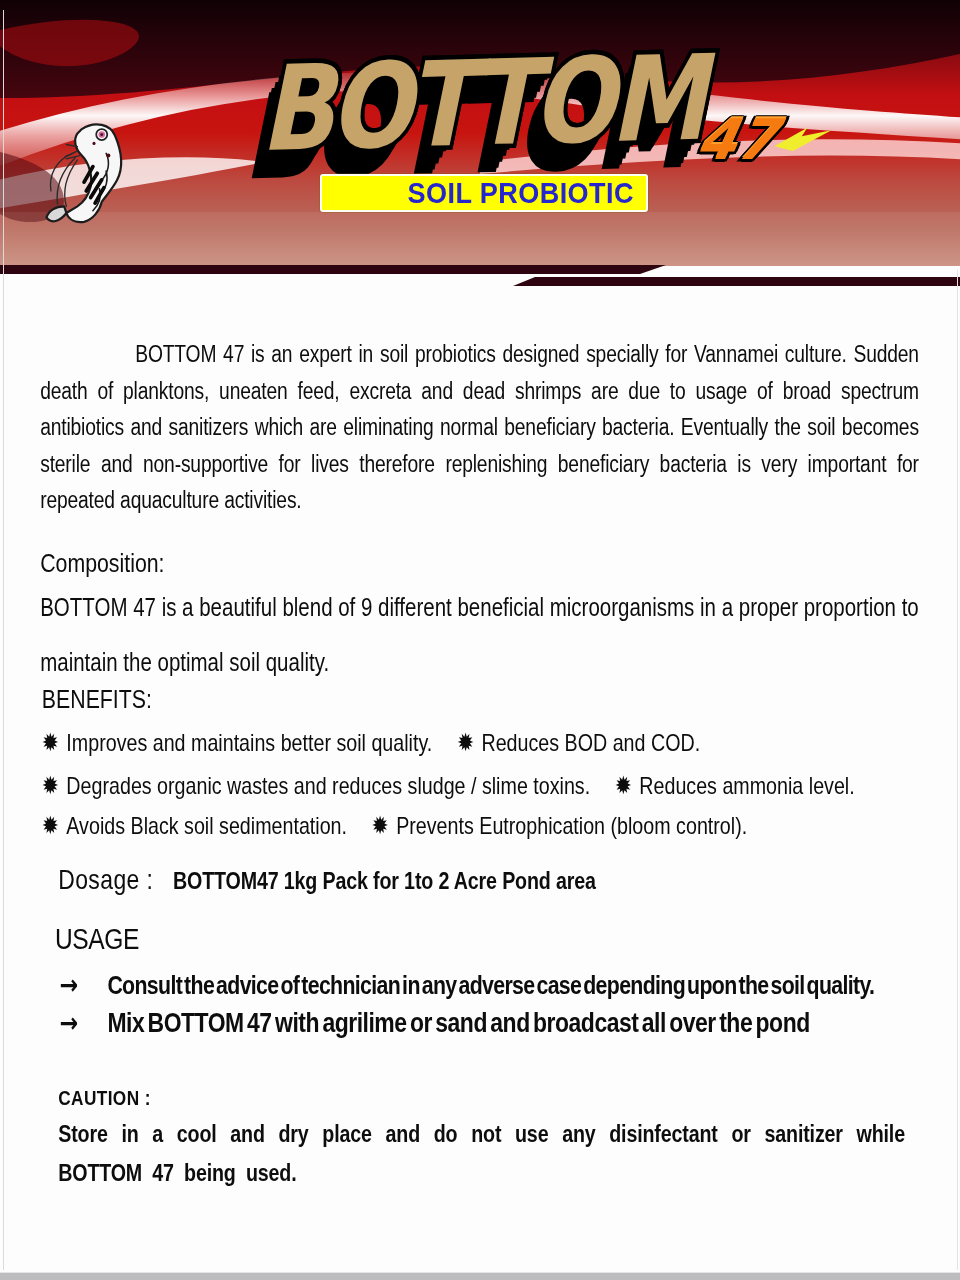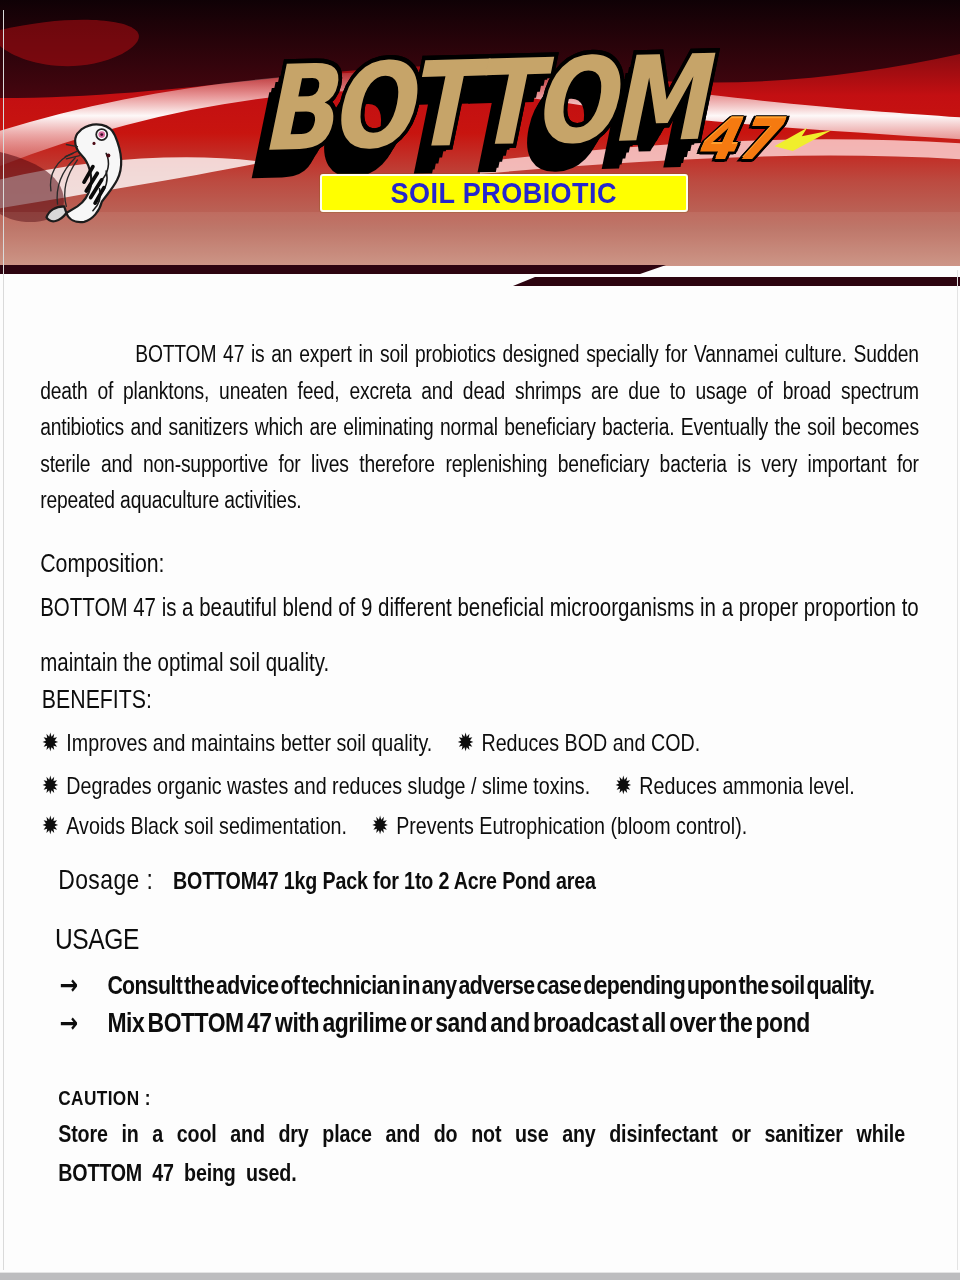--- a/index.html
+++ b/index.html
@@ -33,23 +33,23 @@
   .brand-num { position:absolute; left:700px; top:112px; width:140px; height:80px; transform:skewX(-14deg); }
   .num-l { position:absolute; left:0; top:0; white-space:nowrap; line-height:1;
     font-family:"DejaVu Sans", sans-serif; font-weight:bold; font-style:italic; font-size:56px; }
   .num-outline { color:#000; -webkit-text-stroke:5px #000;
     text-shadow:3px 0 0 #000,-3px 0 0 #000,0 3px 0 #000,0 -3px 0 #000,2px 2px 0 #000,-2px 2px 0 #000,2px -2px 0 #000,-2px -2px 0 #000; }
   .num-fill { color:#f57a10; text-shadow:0 -2px 0 #ff9f2e; }
 
   .num-flag { position:absolute; left:774px; top:126px; width:62px; height:26px; transform:rotate(-4deg); }
 
   .tagline {
-    position:absolute; left:320px; top:174px; width:368px; height:38px;
+    position:absolute; left:320px; top:174px; width:328px; height:38px;
     background:#ffff00; border:2px solid #fffef2; border-radius:3px; box-sizing:border-box;
-    display:flex; align-items:center; justify-content:center;
+    display:flex; align-items:center; justify-content:flex-end;
     box-shadow:0 0 0 1px rgba(120,90,0,.25);
   }
   .tagline span {
     font-weight:bold; font-size:30px; color:#2526cd; letter-spacing:0.5px;
     transform:scaleX(0.9); white-space:nowrap;
   }
 
   .stripe-a { position:absolute; top:265px; left:0; width:666px; height:9px; background:#2d0410;
     clip-path:polygon(0 0,100% 0,calc(100% - 26px) 100%,0 100%); }
   .stripe-b { position:absolute; top:277px; left:513px; width:447px; height:9px; background:#2d0410;

